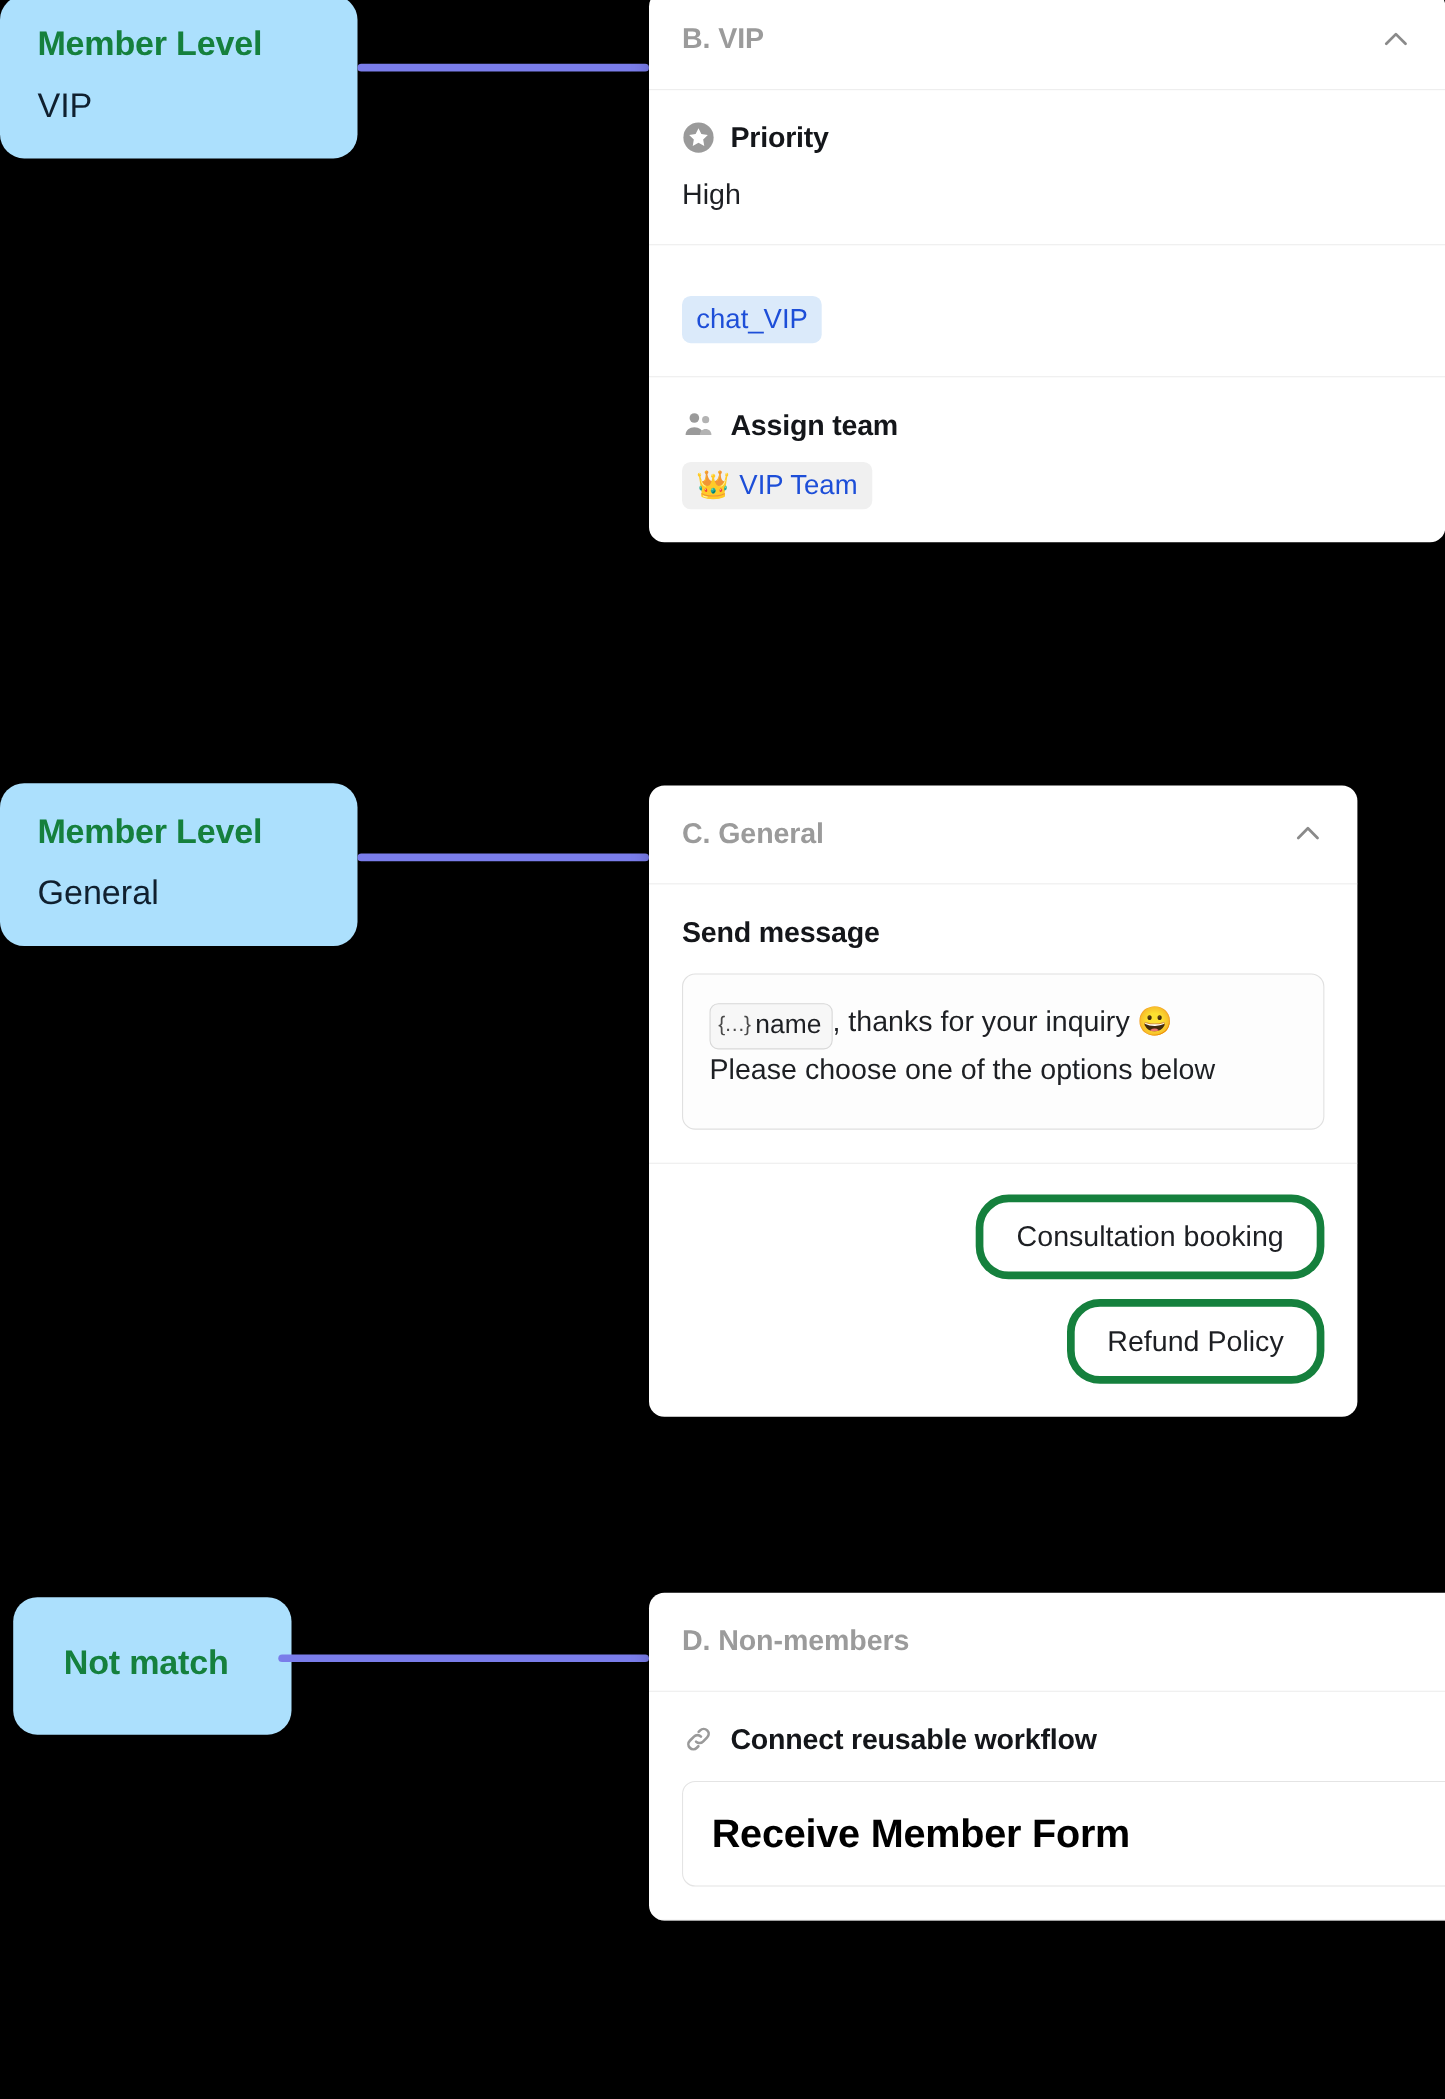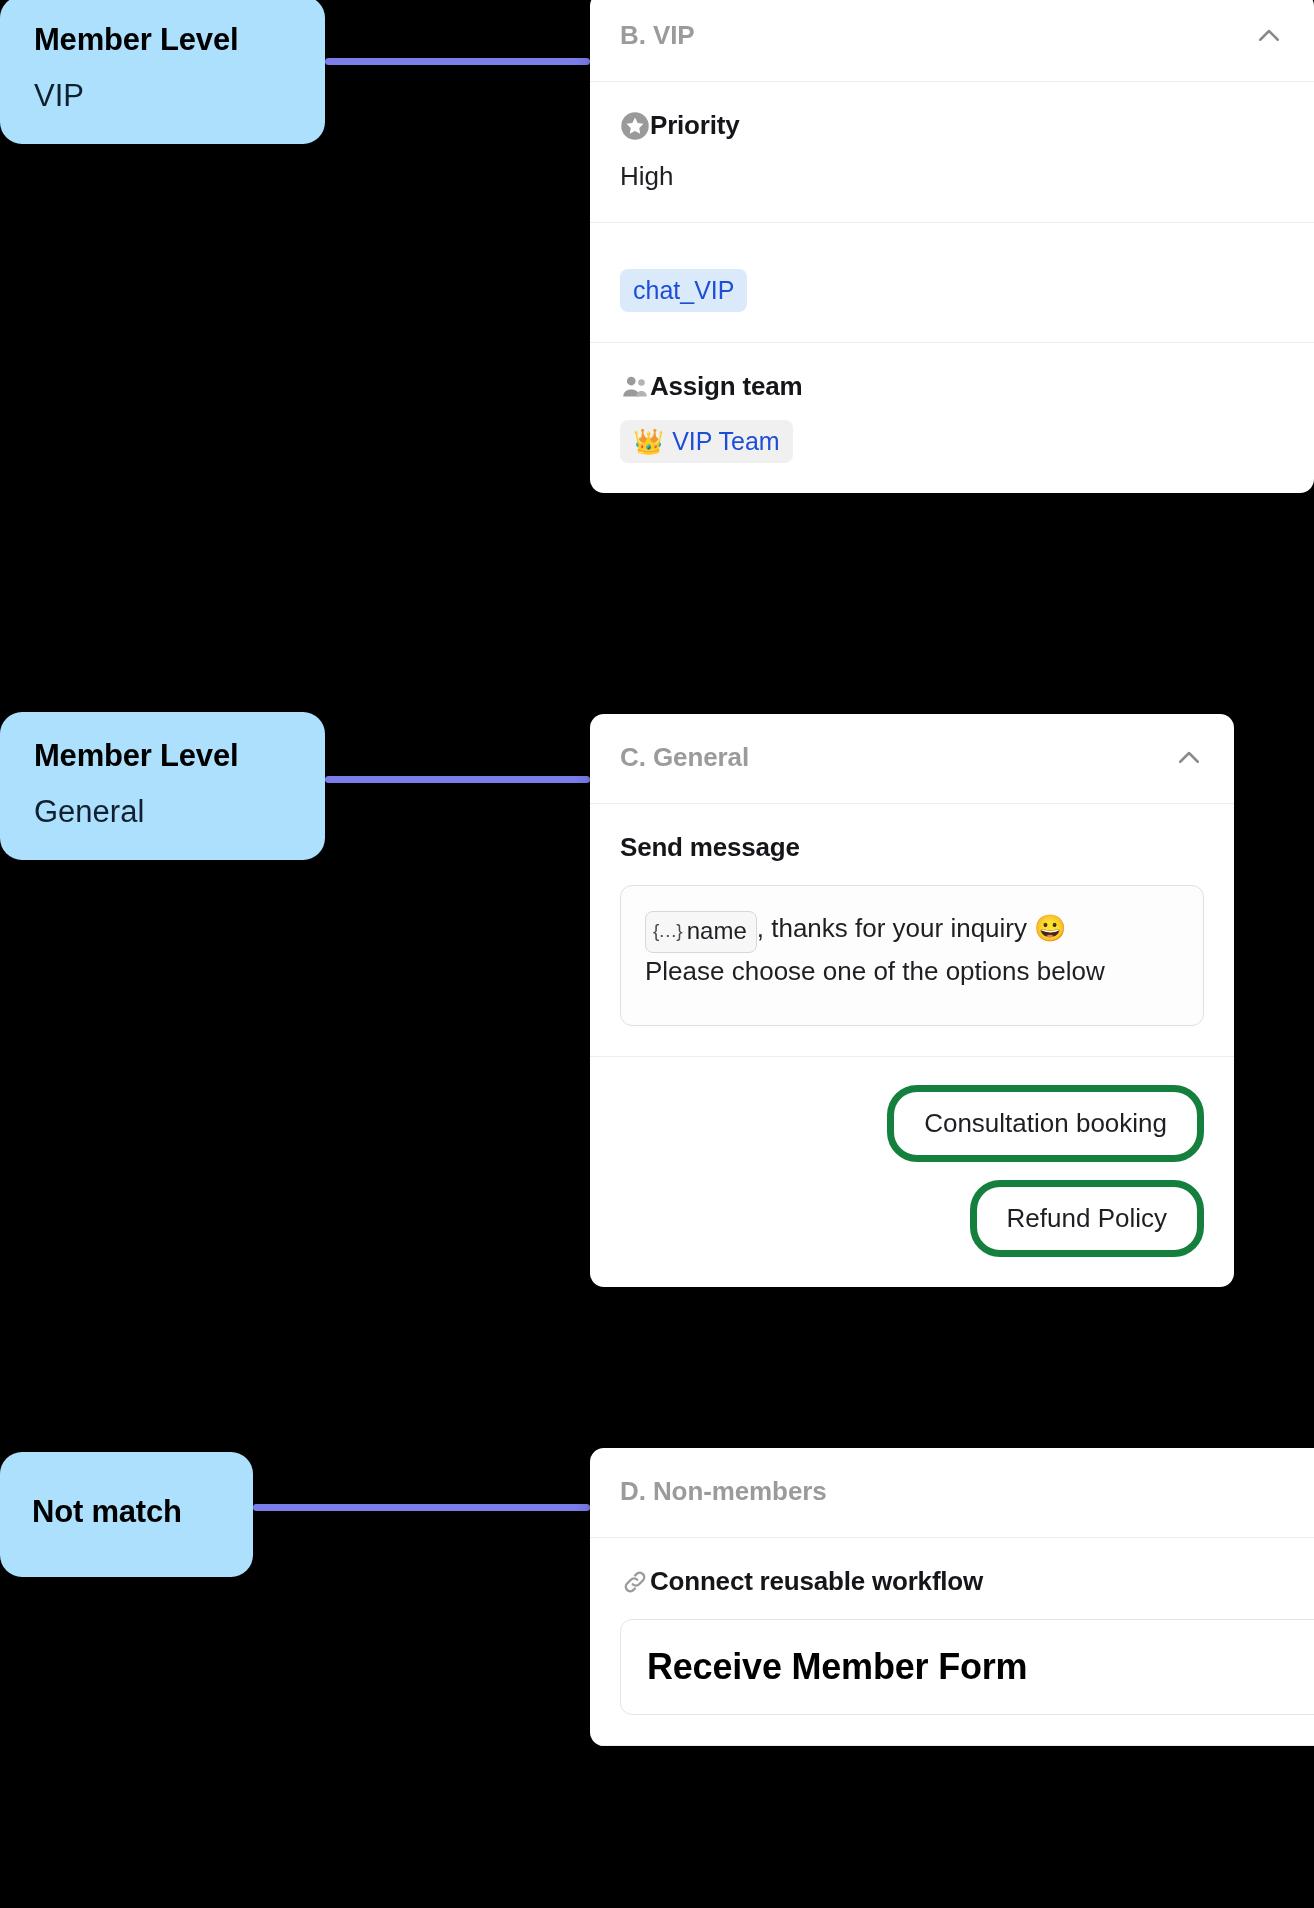--- a/index.html
+++ b/index.html
@@ -23,21 +23,21 @@
   .branch-node {
     position: absolute;
     background: #ace0fd;
     border-radius: 22px;
     padding: 26px 34px 30px 34px;
     box-shadow: 0 3px 10px rgba(0,0,0,0.30);
   }
   .branch-title {
     font-size: 31px;
     font-weight: bold;
-    color: #000000;
+    color: #15803d;
     letter-spacing: -0.2px;
     line-height: 1.18;
     white-space: nowrap;
   }
   .branch-value {
     font-size: 31px;
     font-weight: normal;
     color: #10202f;
     line-height: 1.2;
     margin-top: 18px;
@@ -90,21 +90,22 @@
   }
 
   .card-section {
     padding: 28px 30px 30px 30px;
     border-bottom: 1px solid #ededed;
   }
   .card-section.last { border-bottom: none; }
 
   .row-head {
     display: flex;
-    align-items: center;
+    align-items: flex-start;
+    gap: 14px;
   }
   .row-icon {
     width: 30px;
     height: 30px;
     flex: 0 0 auto;
     display: block;
   }
   .row-label {
     font-size: 26px;
     font-weight: bold;
@@ -290,21 +291,21 @@
     </div>
 
     <div class="card-section last">
       <div class="quick-replies">
         <div class="quick-reply">Consultation booking</div>
         <div class="quick-reply">Refund Policy</div>
       </div>
     </div>
   </div>
 
-  <div class="branch-node single" style="left:0px; top:1452px; width:253px; padding:42px 34px 46px 32px;">
+  <div class="branch-node single" style="left:12px; top:1452px; width:253px; padding:42px 34px 46px 46px;">
     <div class="branch-title">Not match</div>
   </div>
 
   <div class="connector" style="left:253px; top:1504px; width:337px;"></div>
 
   <div class="card" style="left:590px; top:1448px; width:816px;">
 
     <div class="card-header">
       <span class="card-header-title">D. Non-members</span>
       <span>

